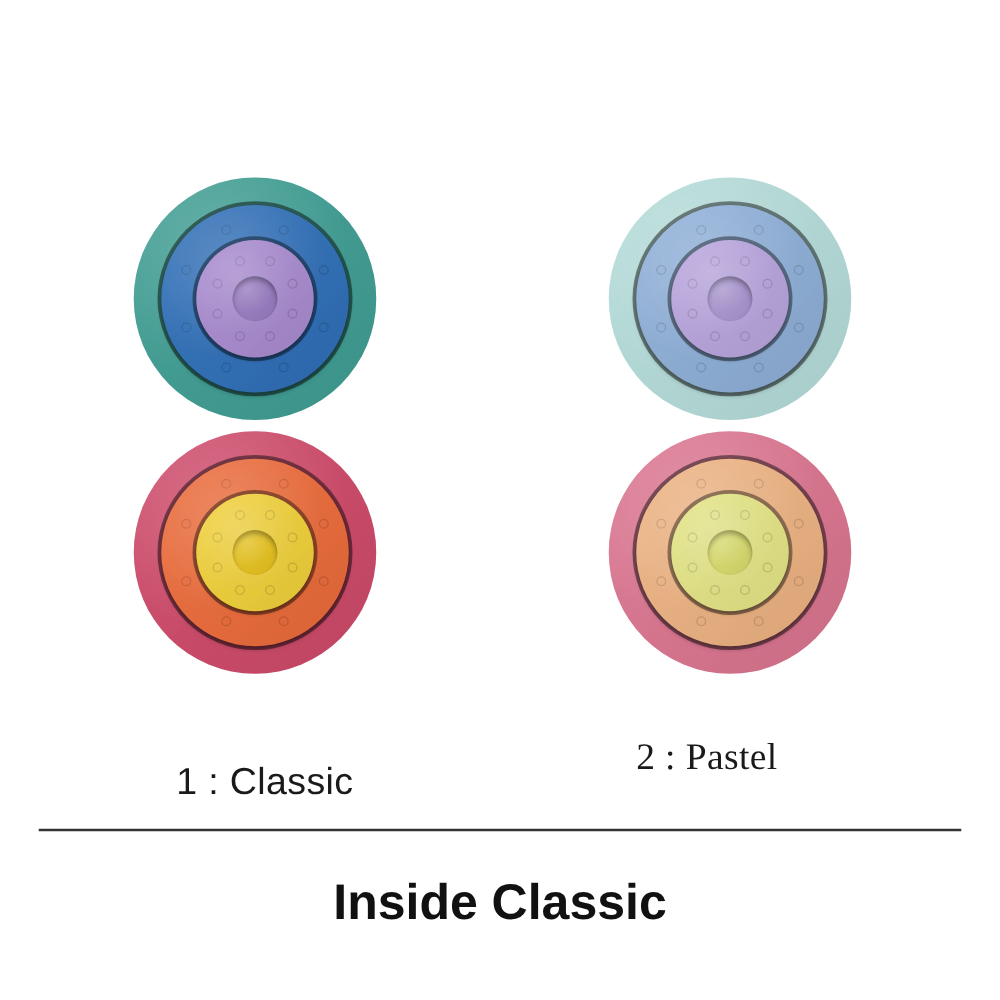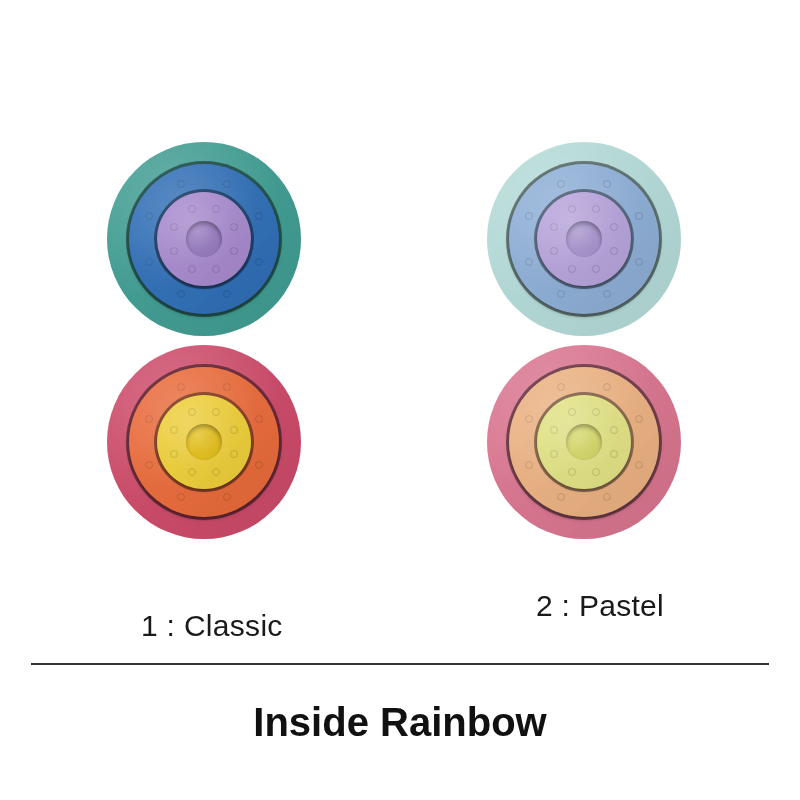--- a/index.html
+++ b/index.html
@@ -131,17 +131,17 @@
         <span class="dot" style="left: 18.5881%; top: 36.9888%;"></span>
         <span class="dot" style="left: 36.9888%; top: 18.5881%;"></span>
         <span class="dot" style="left: 63.0112%; top: 18.5881%;"></span>
         <span class="dot" style="left: 81.4119%; top: 36.9888%;"></span>
       </div>
     </div>
   <div class="ring hub" style="background: rgb(218, 221, 110);"></div>
 </div>
 
 <div class="label" style="left:141px; top:589px;margin-top:20px;">1 : Classic</div>
-<div class="label" style="left:536px; top:589px;">2 : Pastel</div>
+<div class="label" style="left:509px; top:589px;font-family:Liberation Serif, serif;">2 : Pastel</div>
 
 <div class="divider" style="background: rgb(51, 51, 51);"></div>
 
-<div class="title">Inside Rainbow</div>
+<div class="title">Inside Classic</div>
 
 </body></html>

